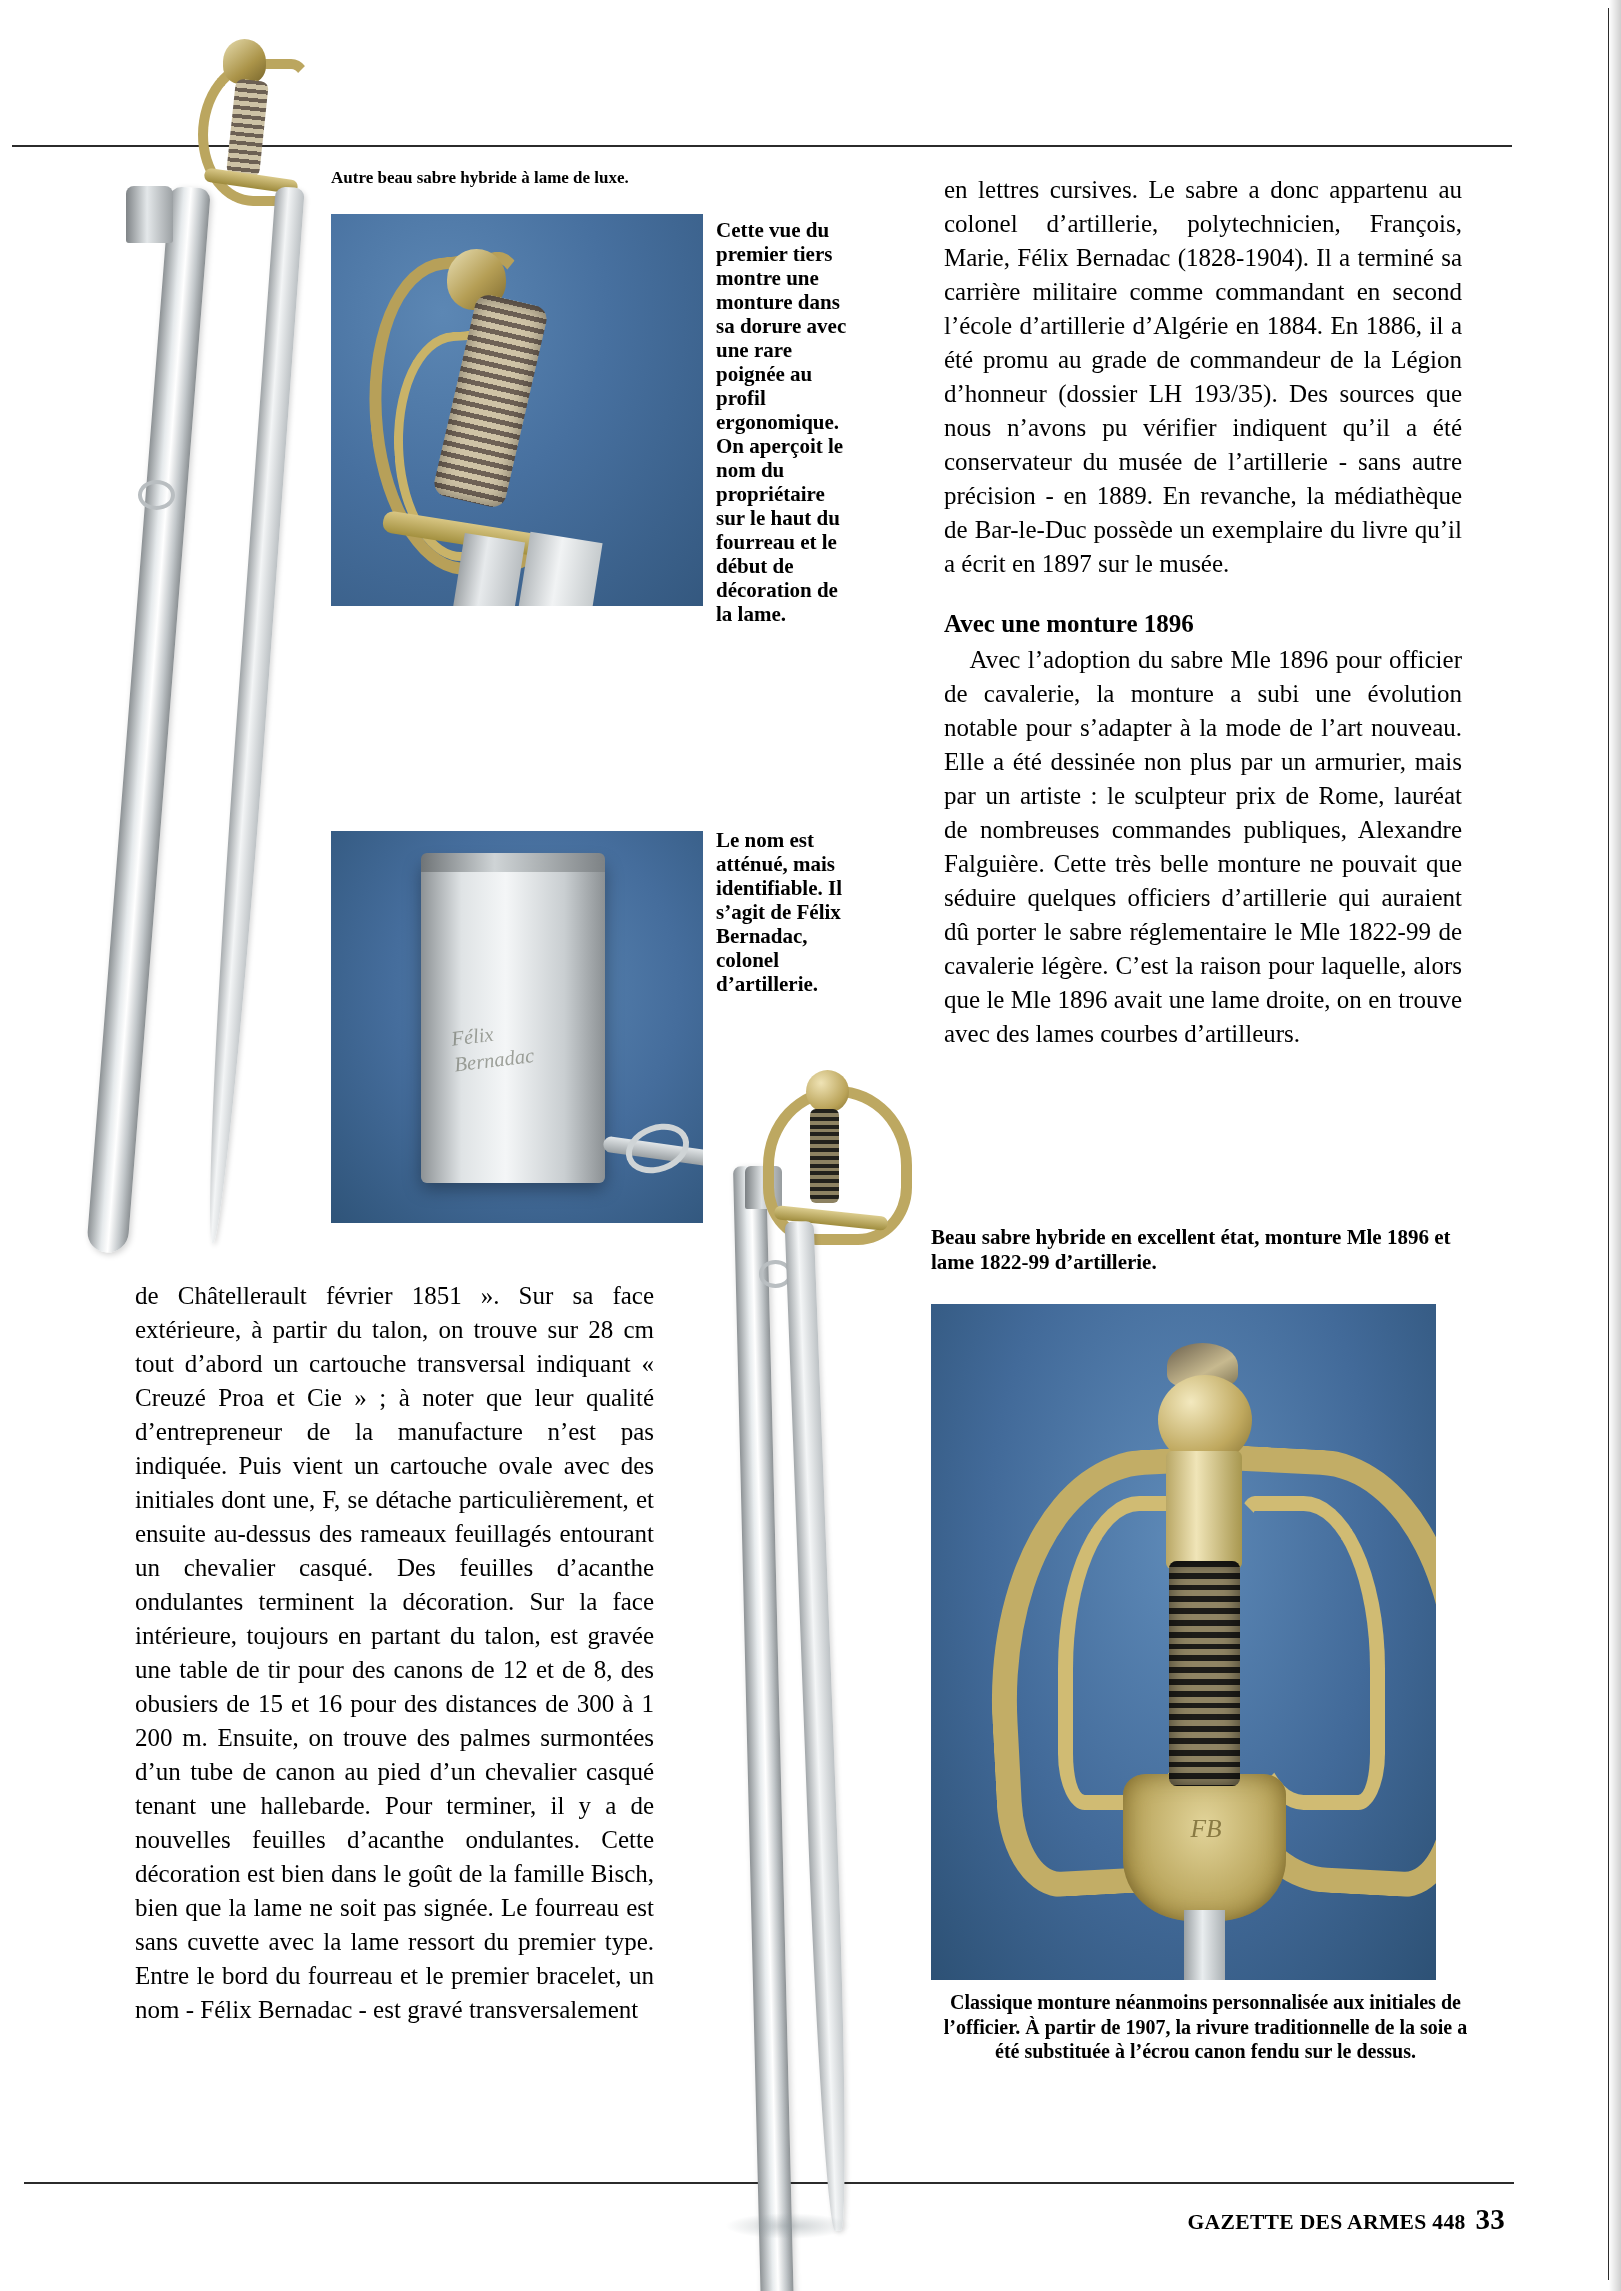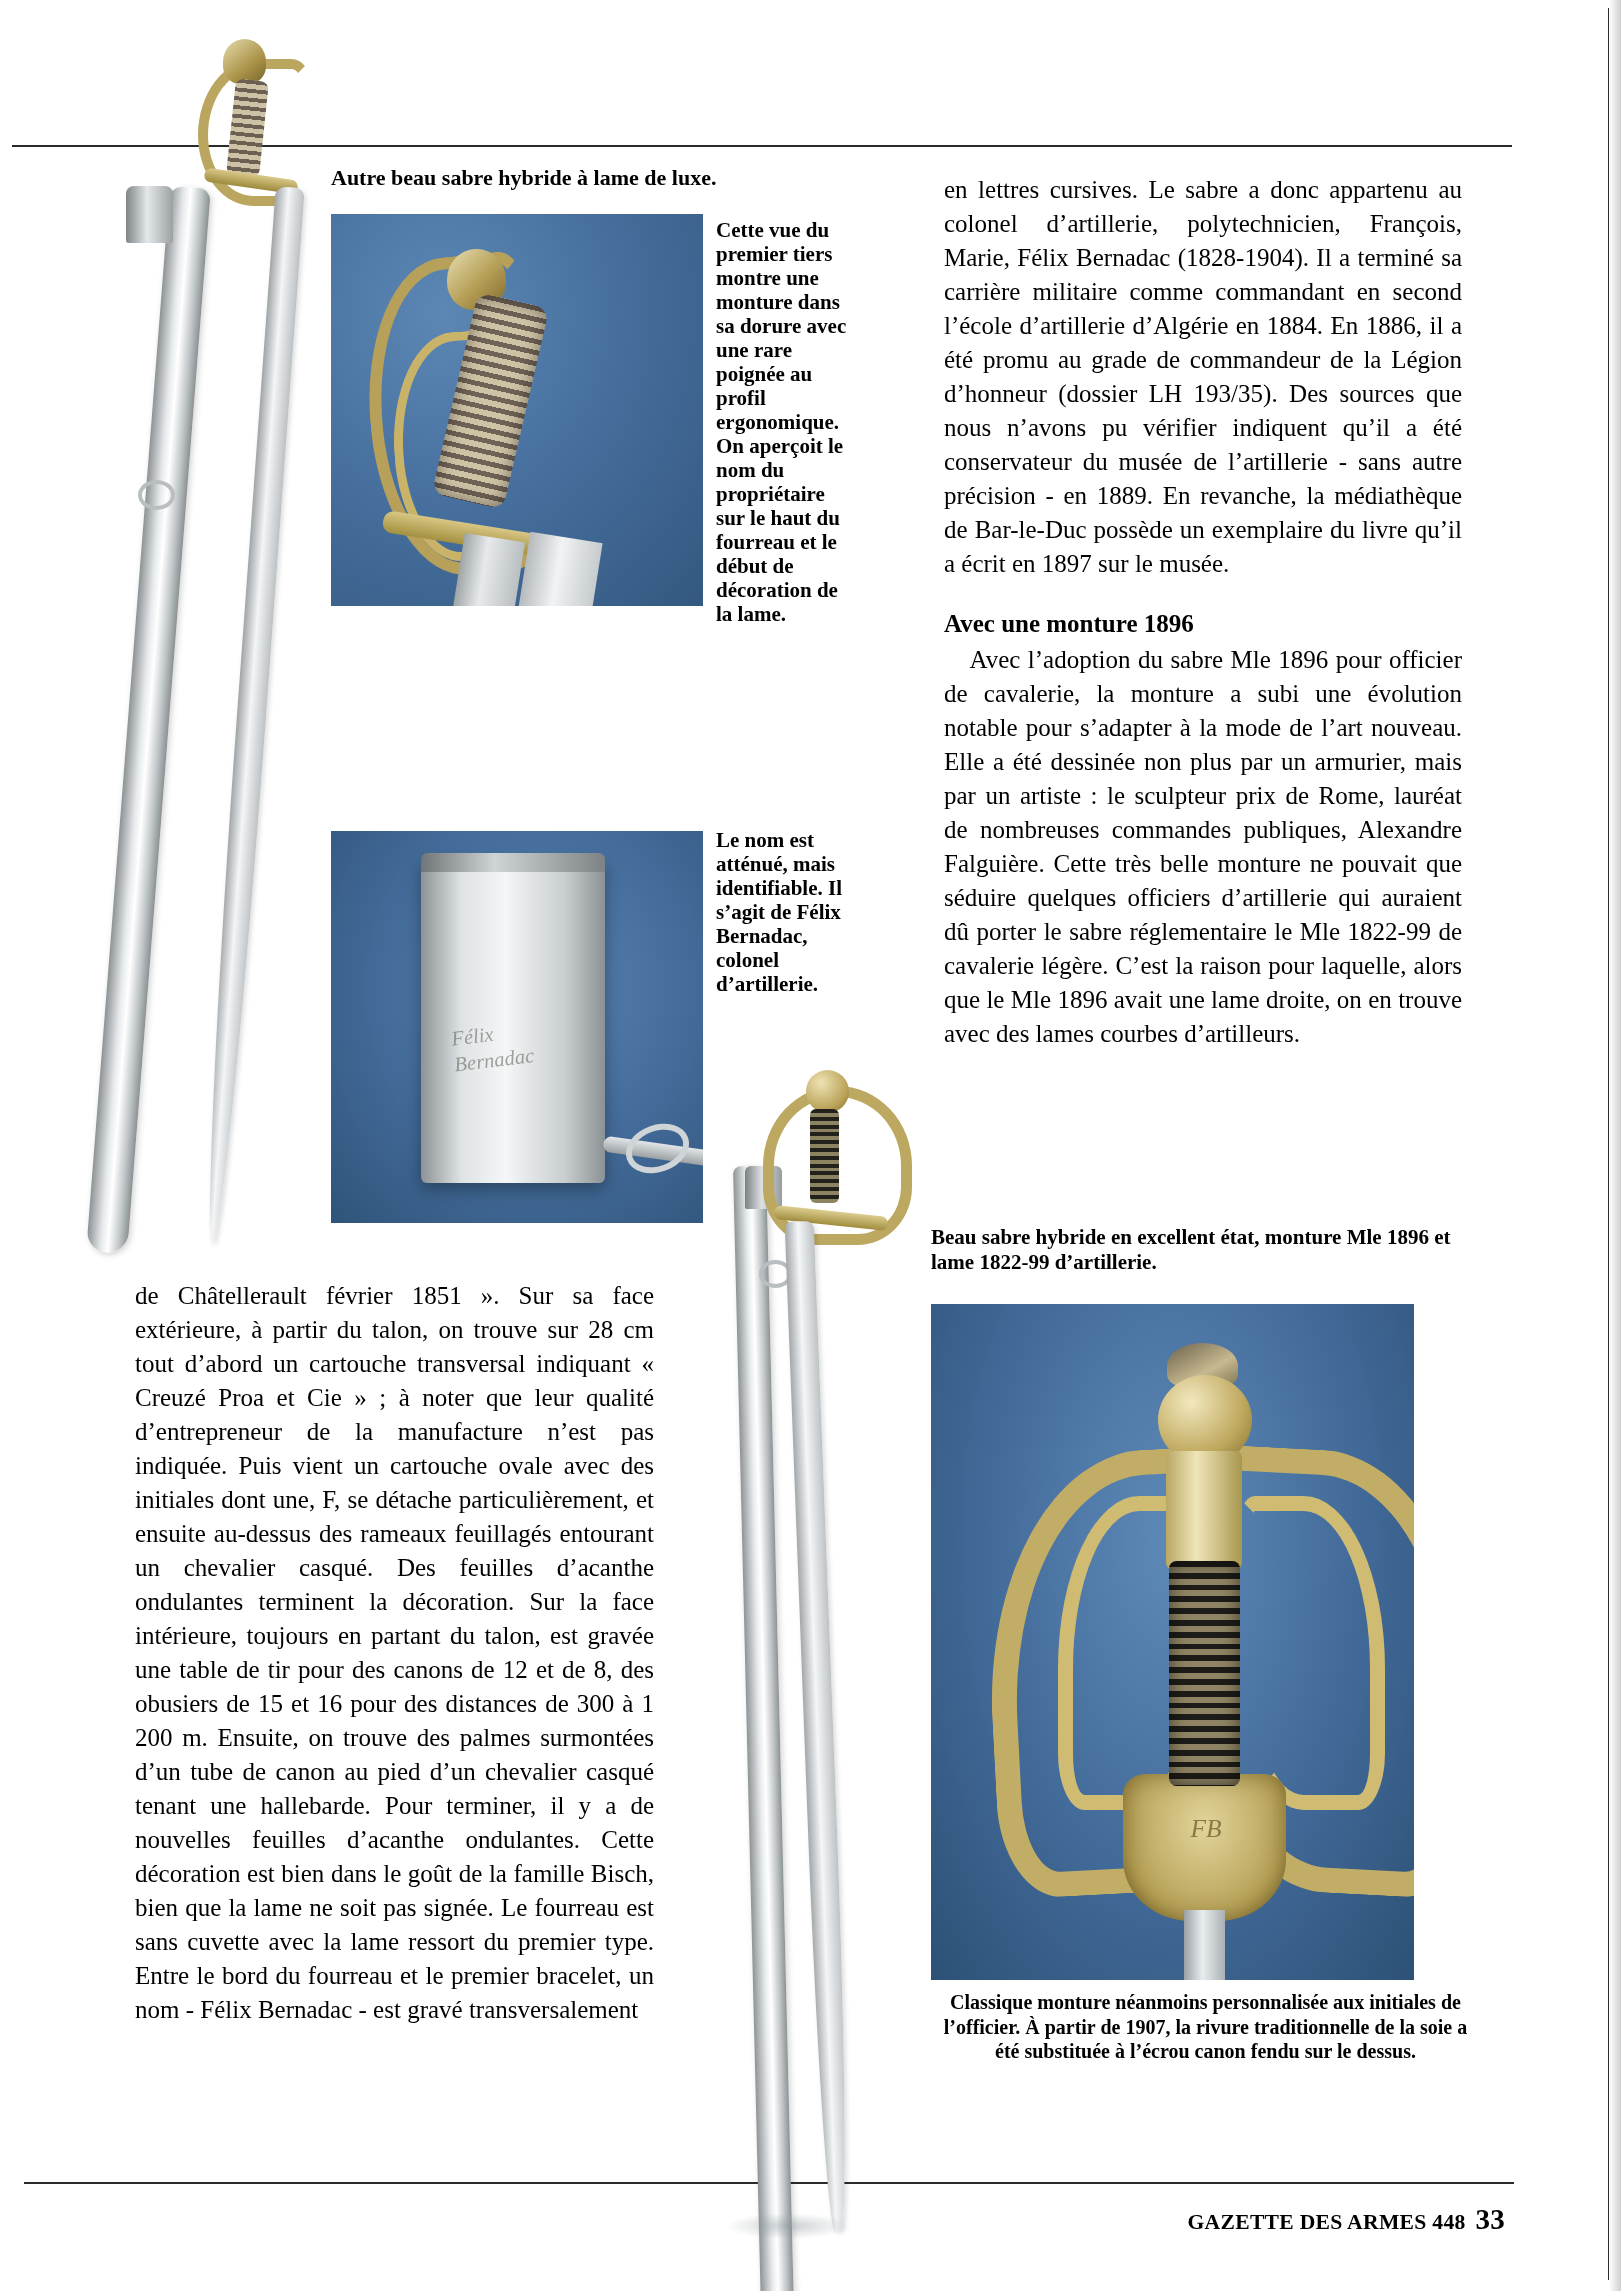--- a/index.html
+++ b/index.html
@@ -90,21 +90,21 @@
   }
   .col-left-lower p { margin: 0; }
 
   
   .hdr-left {
     position: absolute;
     left: 331px;
     top: 165px;
     width: 510px;
     font-weight: bold;
-    font-size: 22px;
+    font-size: 17px;
     line-height: 25.5px;
   }
   .cap-bold {
     font-weight: bold;
     font-size: 21px;
     line-height: 24px;
   }
   .cap-1 {
     position: absolute;
     left: 716px;
@@ -153,21 +153,21 @@
   }
 
   
   .photo {
     position: absolute;
     background: #3f6ea0;
     overflow: hidden;
   }
   .photo-1 { left: 331px; top: 214px; width: 372px; height: 392px; }
   .photo-2 { left: 331px; top: 831px; width: 372px; height: 392px; }
-  .photo-3 { left: 931px; top: 1304px; width: 483px; height: 676px; }
+  .photo-3 { left: 931px; top: 1304px; width: 483px; height: 676px; padding-left: 22px; }
 
   .ph-bg {
     position: absolute;
     inset: 0;
     background:
       radial-gradient(ellipse at 30% 25%, #5c87b4 0%, #47709f 45%, #34587f 100%);
   }
   .ph-bg.b2 {
     background:
       radial-gradient(ellipse at 55% 40%, #5a85b2 0%, #456d9c 50%, #2f5479 100%);

